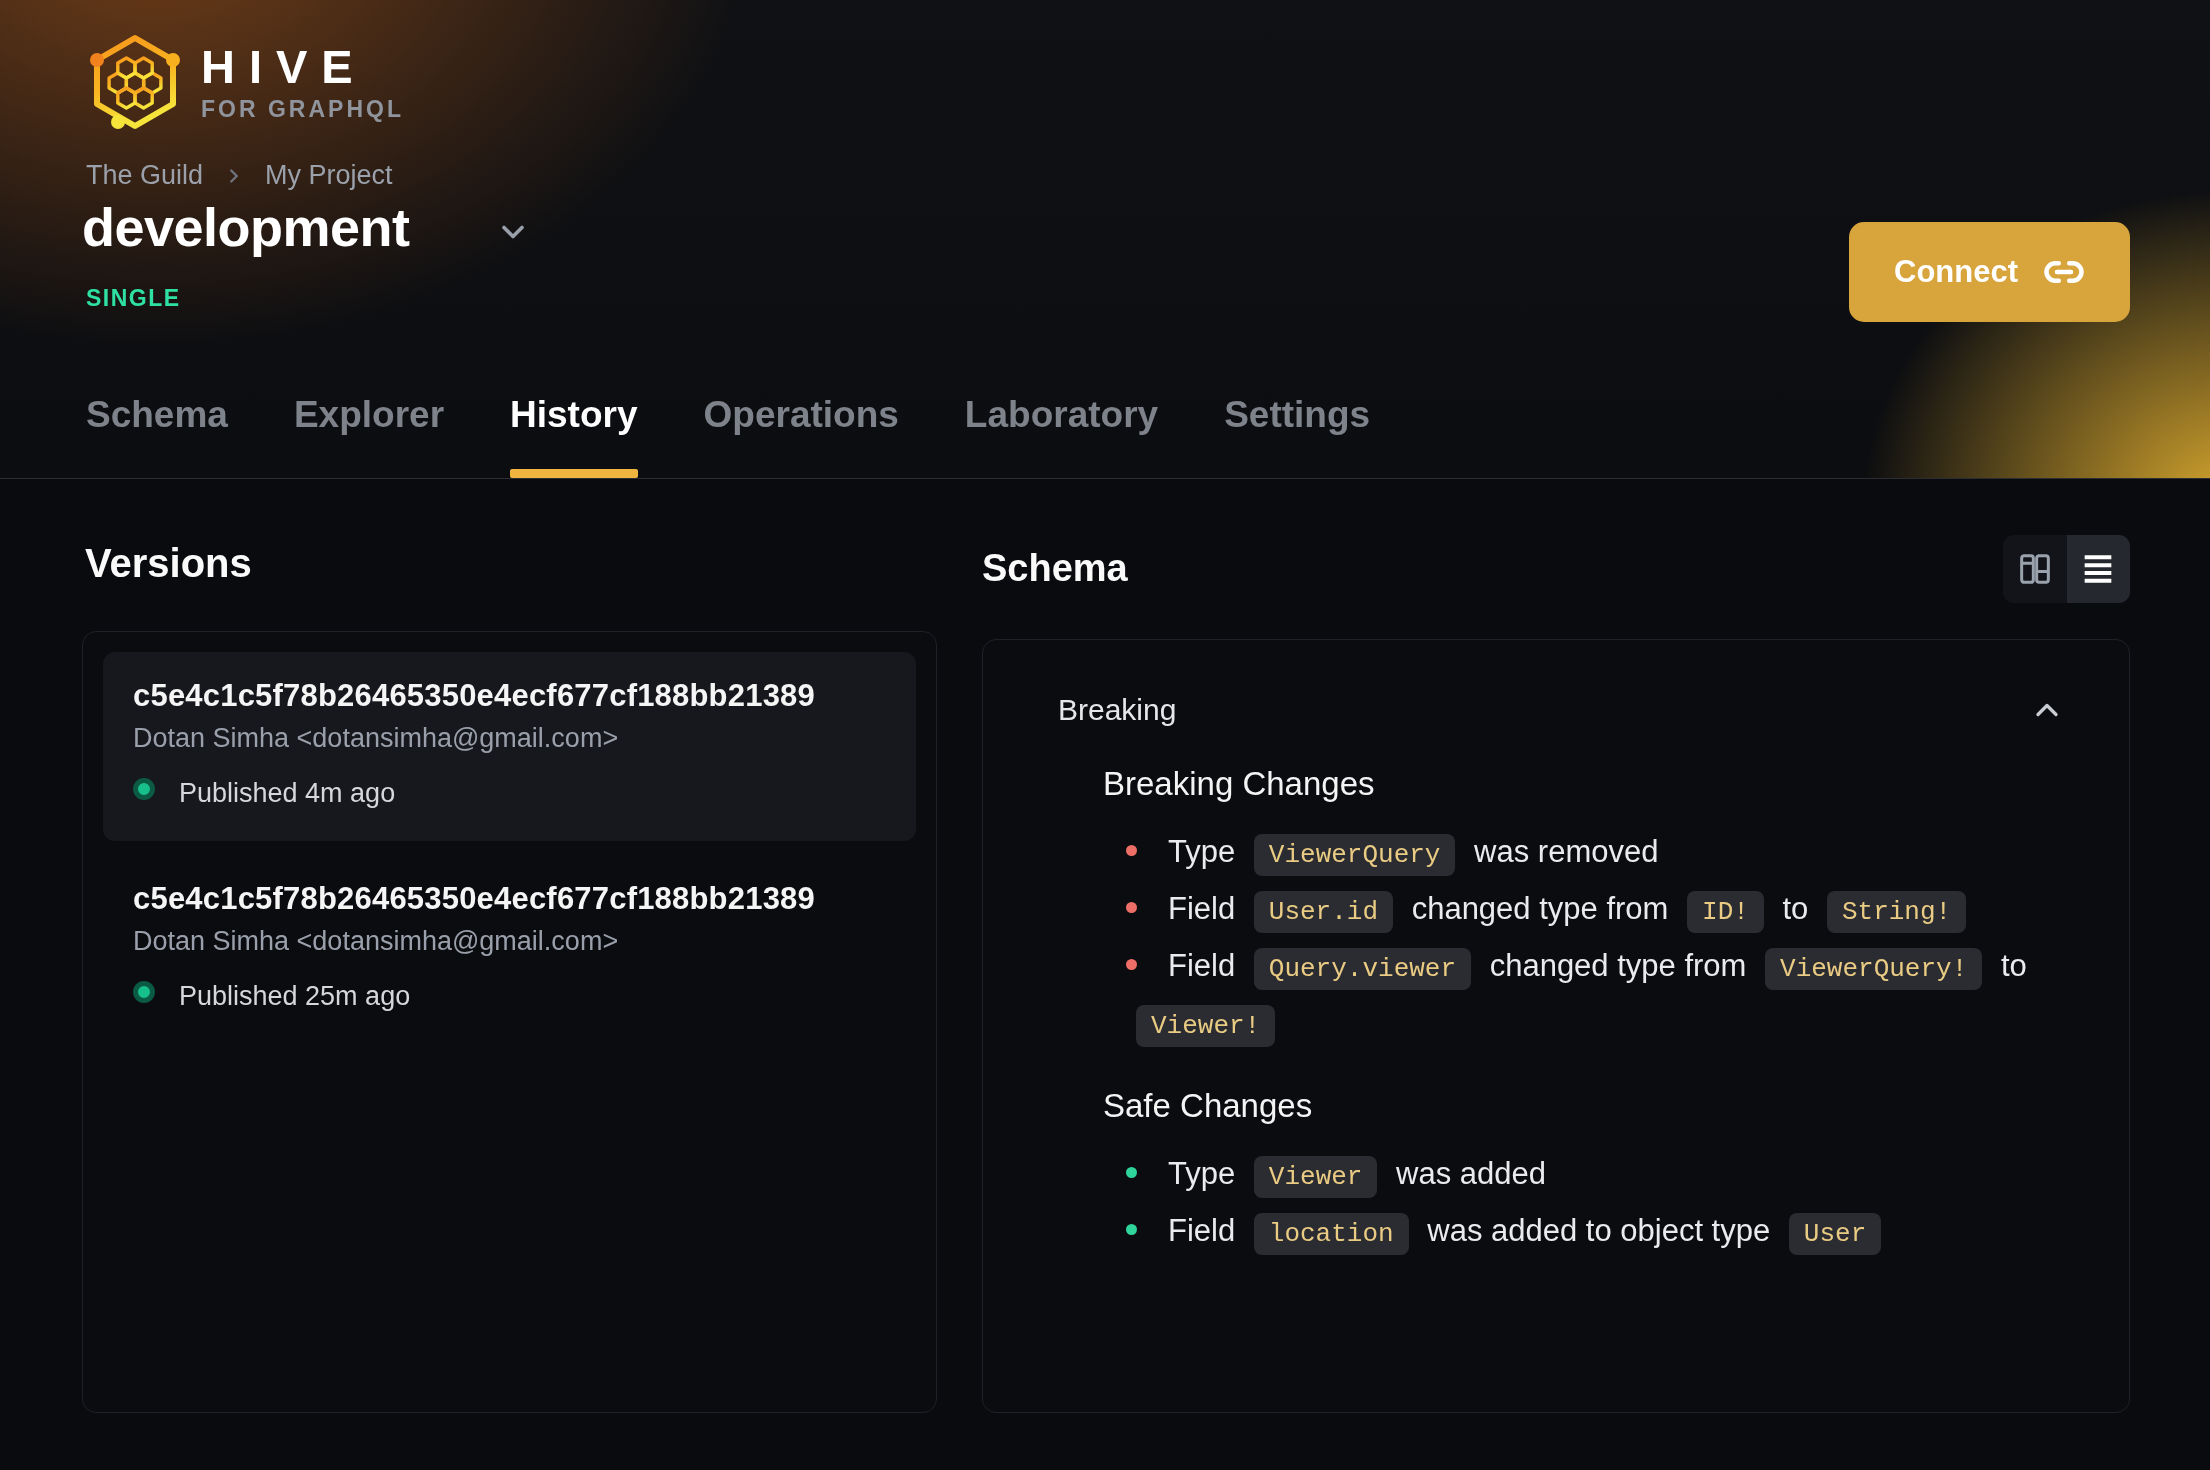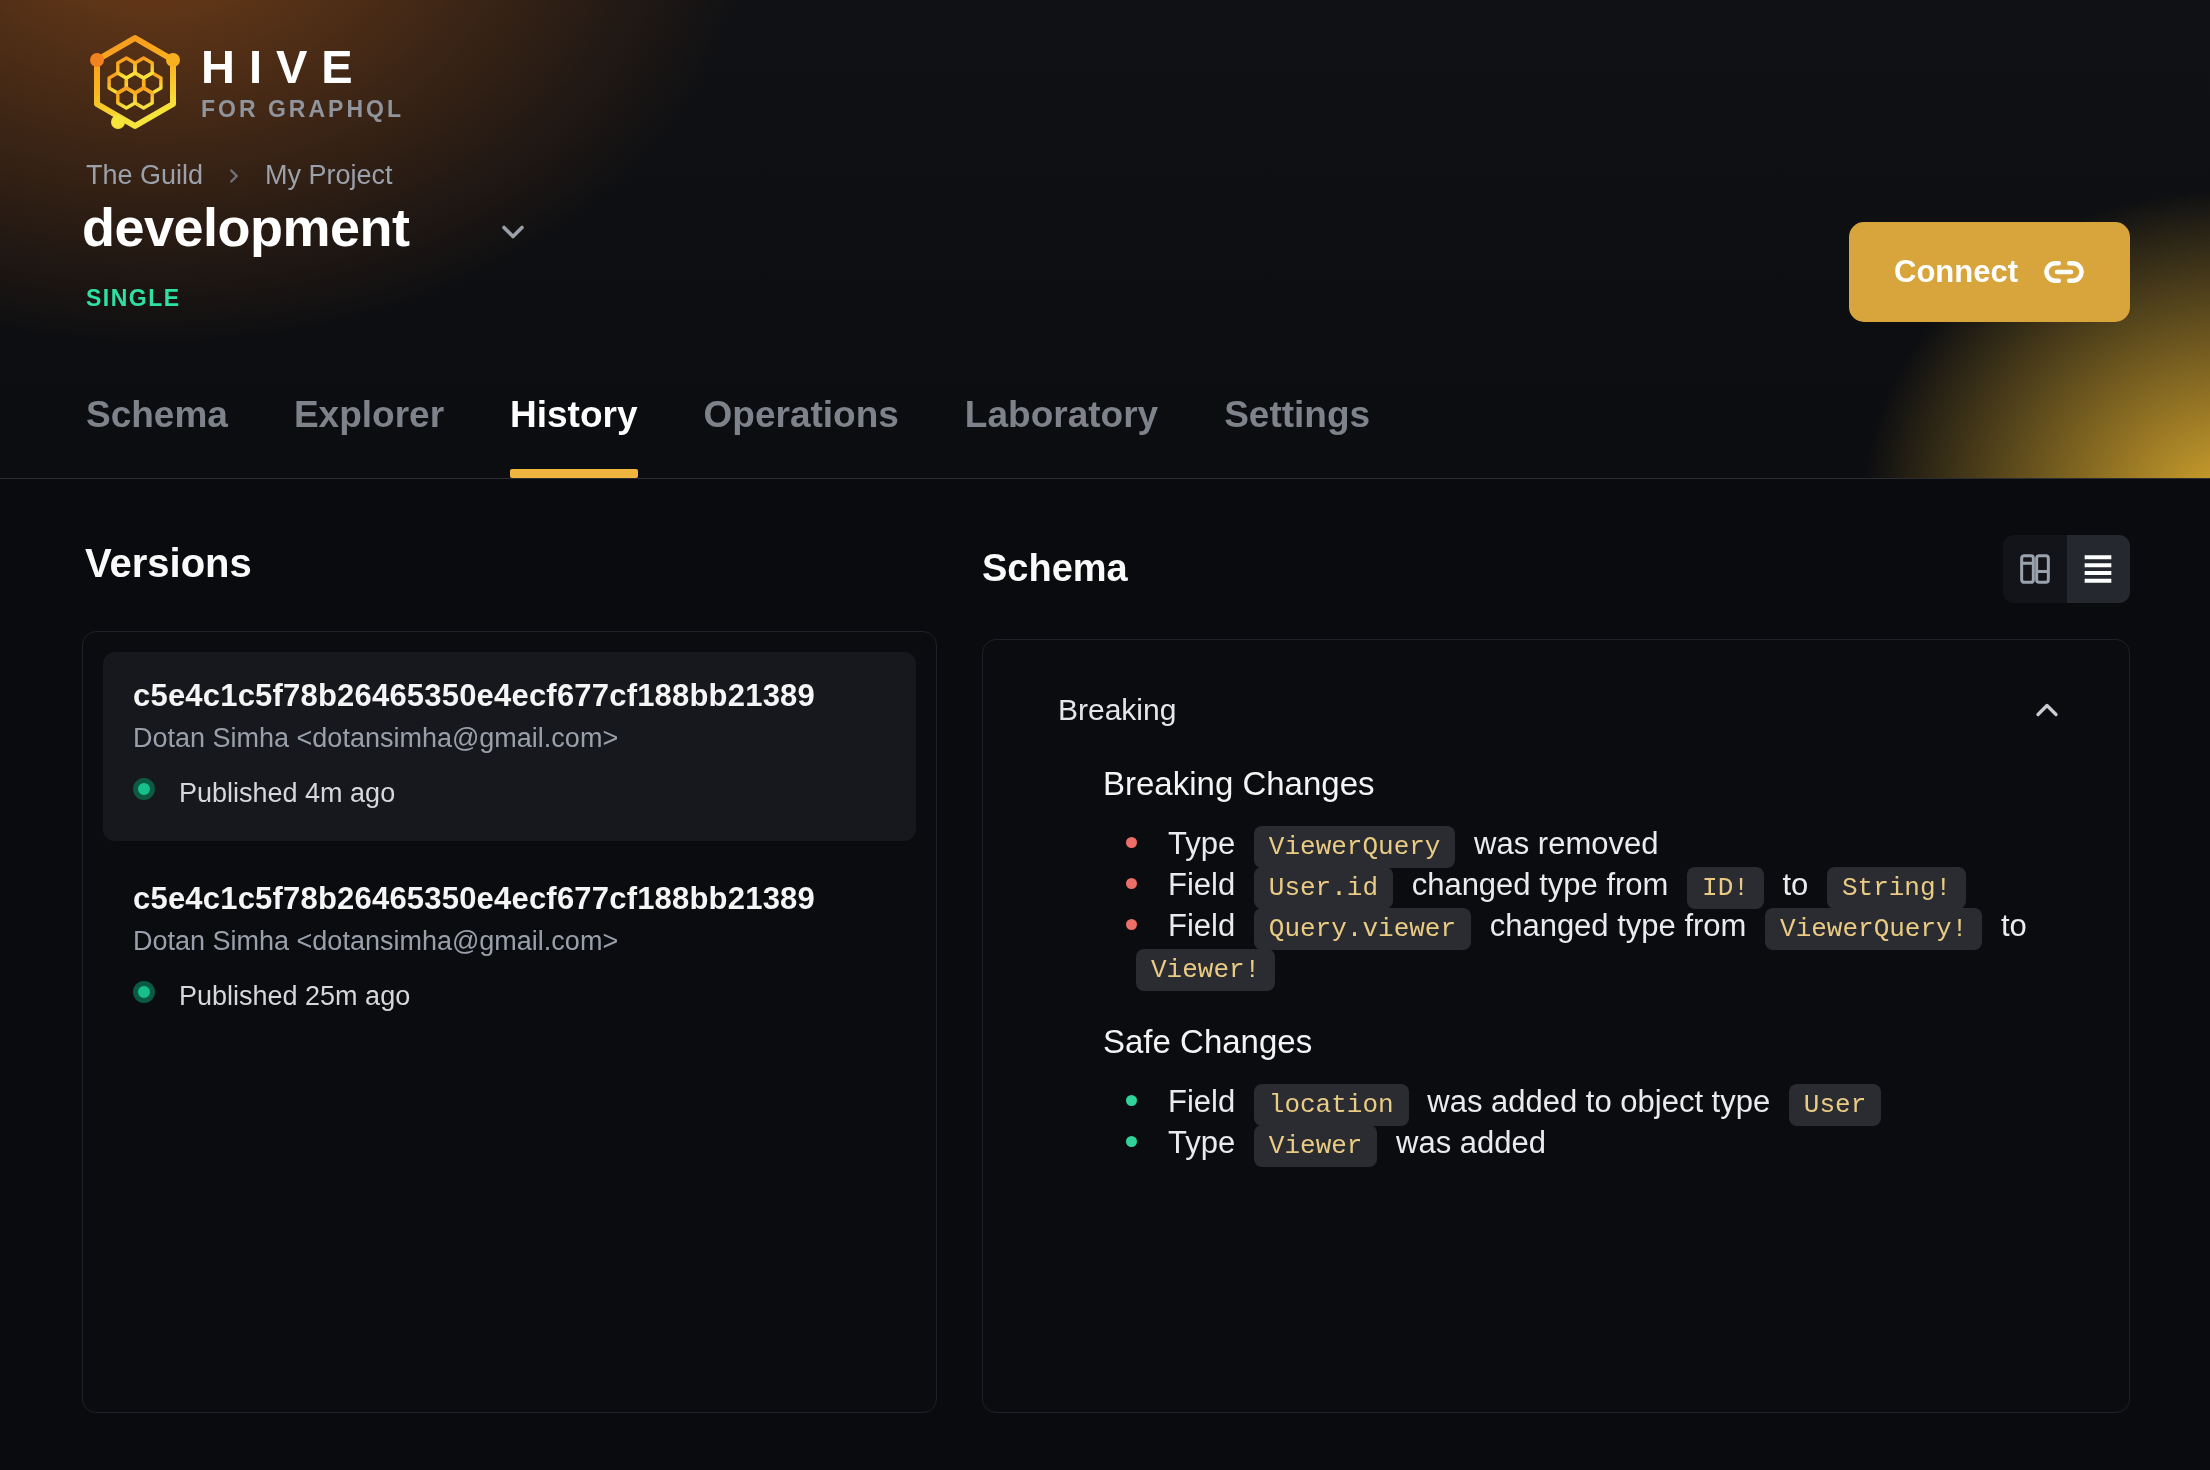--- a/index.html
+++ b/index.html
@@ -74,21 +74,21 @@
   .schema-panel { position:absolute; left:982px; top:160px; width:1148px; height:774px;
                   border:1px solid #1e2127; border-radius:14px; background:#0b0c10; }
   .changes-row { display:flex; align-items:center; justify-content:space-between;
                  padding:52px 64px 0 75px; cursor:pointer; }
   .changes-title { color:#e6e7ea; font-size:30px; }
 
   .changes-sections { margin-top:37px; padding-left:120px; }
   .change-section + .change-section { margin-top:34px; }
   .section-title { color:#f4f4f5; font-size:33px; font-weight:500; }
   .change-list { list-style:none; margin:22px 0 0 23px; width:945px; }
-  .change-list li { font-size:31px; line-height:38px; color:#ebebed; }
+  .change-list li { font-size:31px; line-height:54px; color:#ebebed; }
   .bullet { display:inline-block; width:11px; height:11px; border-radius:50%;
             background:var(--bullet,#999); margin-right:31px; vertical-align:middle;
             position:relative; top:-3px; }
   .chip { font-family:"Liberation Mono", monospace; font-size:26px; color:#e9cb83;
           background:#2b2c31; border-radius:8px; padding:6px 15px; margin:0 10px;
           white-space:nowrap; }
 
   svg { display:block; }
 </style>
 </head>
@@ -223,20 +223,20 @@
           <div class="section-title">Breaking Changes</div>
           <ul class="change-list" style="--bullet: #ed6e66;">
             <li><span class="bullet"></span>Type <code class="chip">ViewerQuery</code> was removed</li>
             <li><span class="bullet"></span>Field <code class="chip">User.id</code> changed type from <code class="chip">ID!</code> to <code class="chip">String!</code></li>
             <li><span class="bullet"></span>Field <code class="chip">Query.viewer</code> changed type from <code class="chip">ViewerQuery!</code> to <code class="chip">Viewer!</code></li>
           </ul>
         </div>
         <div class="change-section">
           <div class="section-title">Safe Changes</div>
           <ul class="change-list" style="--bullet: #2fd49a;">
+            <li><span class="bullet"></span>Type <code class="chip">Viewer</code> was added</li>
             <li><span class="bullet"></span>Field <code class="chip">location</code> was added to object type <code class="chip">User</code></li>
-            <li><span class="bullet"></span>Type <code class="chip">Viewer</code> was added</li>
           </ul>
         </div>
       </div>
   </div>
 
 </div>
 
 </body></html>

